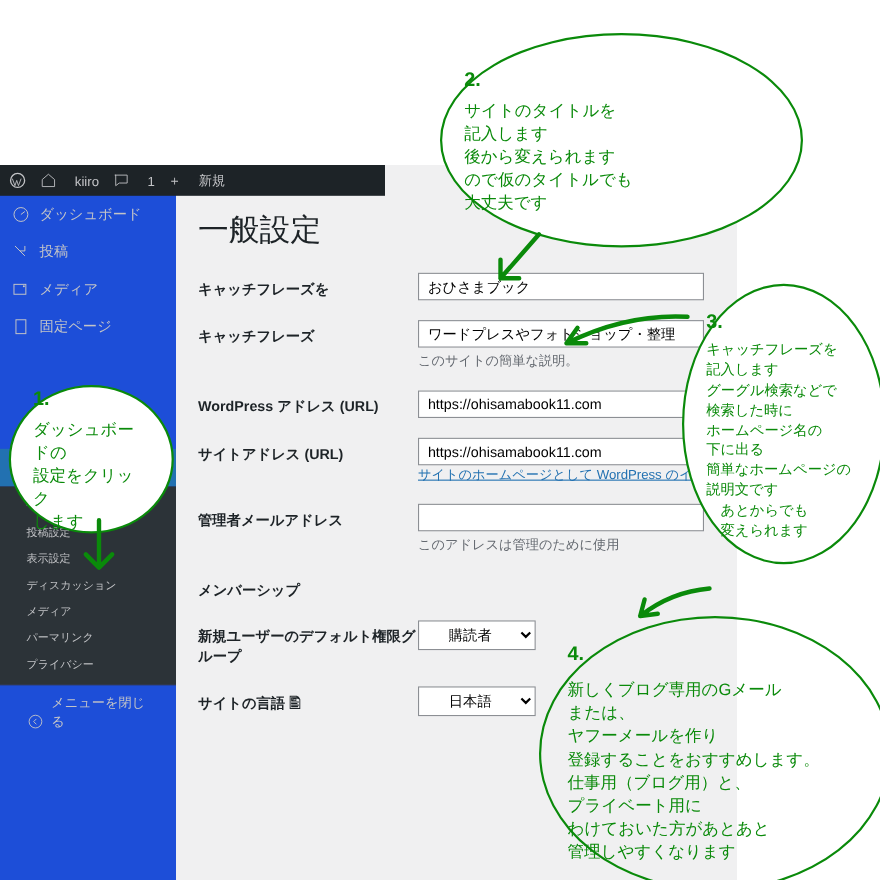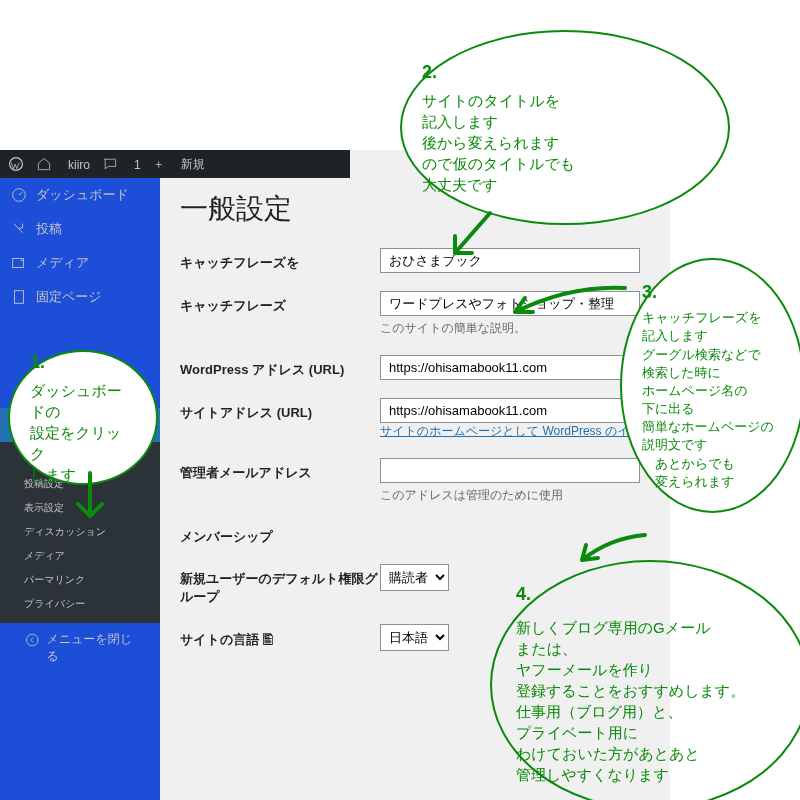--- a/index.html
+++ b/index.html
@@ -10,30 +10,30 @@
 .toolbar .ico { width: 16px; height: 16px; display: inline-block; }
 .toolbar span { display: inline-flex; align-items: flex-end; gap: 16px; }
 
 .sidebar { width: 160px; background: #1d4ed8; color: #c3c4c7; font-size: 13px; padding-top: 28px; flex-shrink: 0; }
 .sidebar .item { padding: 8px 10px; display: flex; align-items: center; gap: 8px; cursor: pointer; }
 .sidebar .item.active { background: #2271b1; color: #fff; position: relative; }
 .sidebar .item.active::after { content: ""; position: absolute; right: -8px; top: 50%; transform: translateY(-50%); border: 8px solid transparent; border-left-color: #2271b1; }
 .sidebar .sub { background: #2c3338; padding: 6px 0; }
 .sidebar .sub .subitem { padding: 5px 10px 5px 24px; font-size: 10px; color: #c3c4c7; cursor: pointer; }
 .sidebar .sub .subitem.cur { color: #fff; font-weight: bold; }
-.sidebar .collapse { padding: 8px 24px; font-size: 12px; display: flex; align-items: flex-start; gap: 6px; border-top: 1px solid #333; }
+.sidebar .collapse { padding: 8px 24px; font-size: 12px; display: flex; align-items: flex-end; gap: 6px; border-top: 1px solid #333; }
 .ico16 { width: 18px; height: 18px; }
 
 .main { flex: 1; padding: 40px 20px 20px 20px; color: #1d2327; background: #f0f0f1; }
 .main h1 { font-size: 28px; font-weight: 400; margin-bottom: 20px; }
 .form-row { display: flex; align-items: flex-start; margin-bottom: 18px; }
 .form-row .lbl { width: 200px; font-size: 13px; font-weight: bold; padding-top: 6px; }
 .form-row .fld { flex: 1; }
 .form-row input[type=text] { width: 260px; padding: 4px 8px; border: 1px solid #8c8f94; font-size: 13px; background: #fff; }
-.form-row select { padding: 4px 4px; border: 1px solid #8c8f94; font-size: 13px; background: #fff; }
+.form-row select { padding: 4px 23px; border: 1px solid #8c8f94; font-size: 13px; background: #fff; }
 .desc { font-size: 12px; color: #646970; margin-top: 4px; }
 .link { color: #2271b1; font-size: 12px; text-decoration: underline; }
 .chk { display: flex; align-items: center; gap: 6px; font-size: 13px; }
 
 
 .annot { position: absolute; color: #0a8a0a; font-size: 15px; line-height: 1.4; }
 .bubble { border: 2px solid #0a8a0a; border-radius: 50%; background: #fff; padding: 16px 20px; }
 .num { font-size: 18px; font-weight: bold; margin-bottom: 4px; }
 .arrow { position: absolute; color: #0a8a0a; }
 

